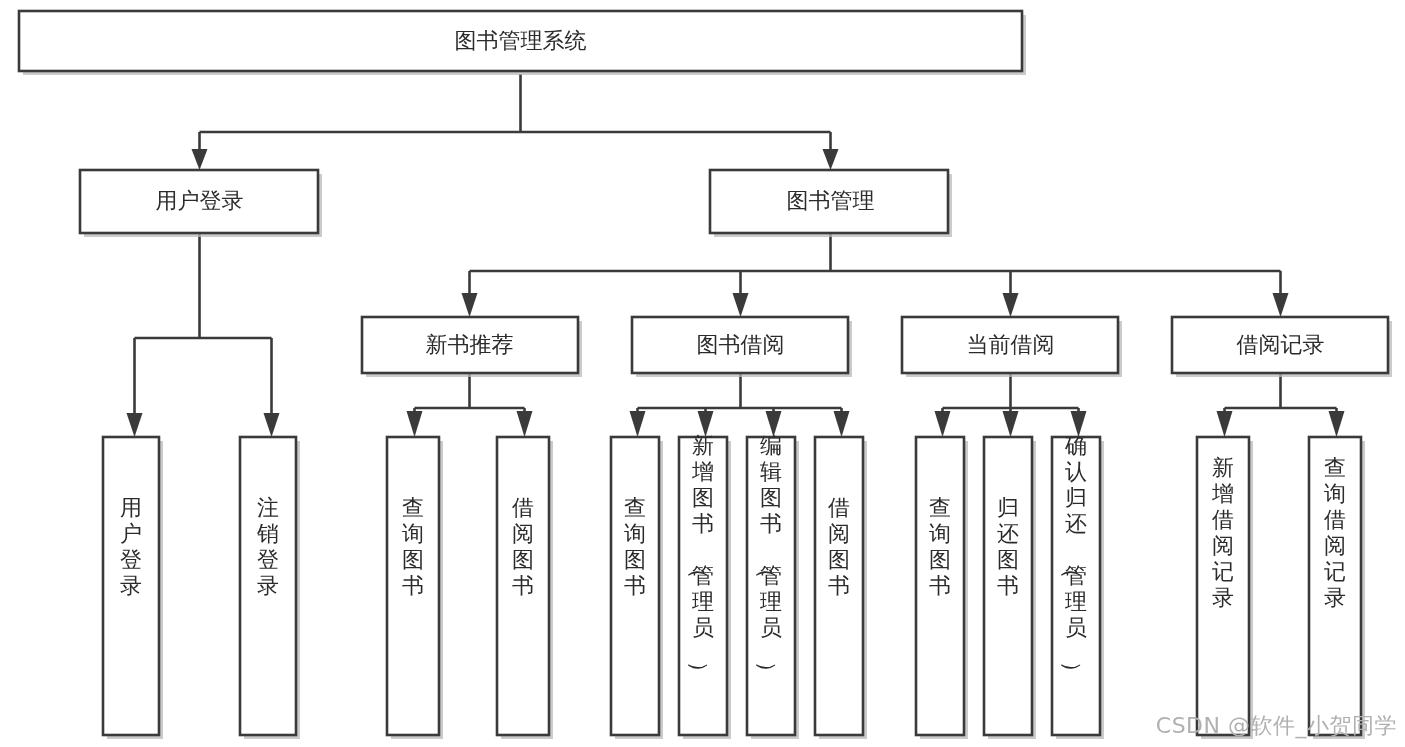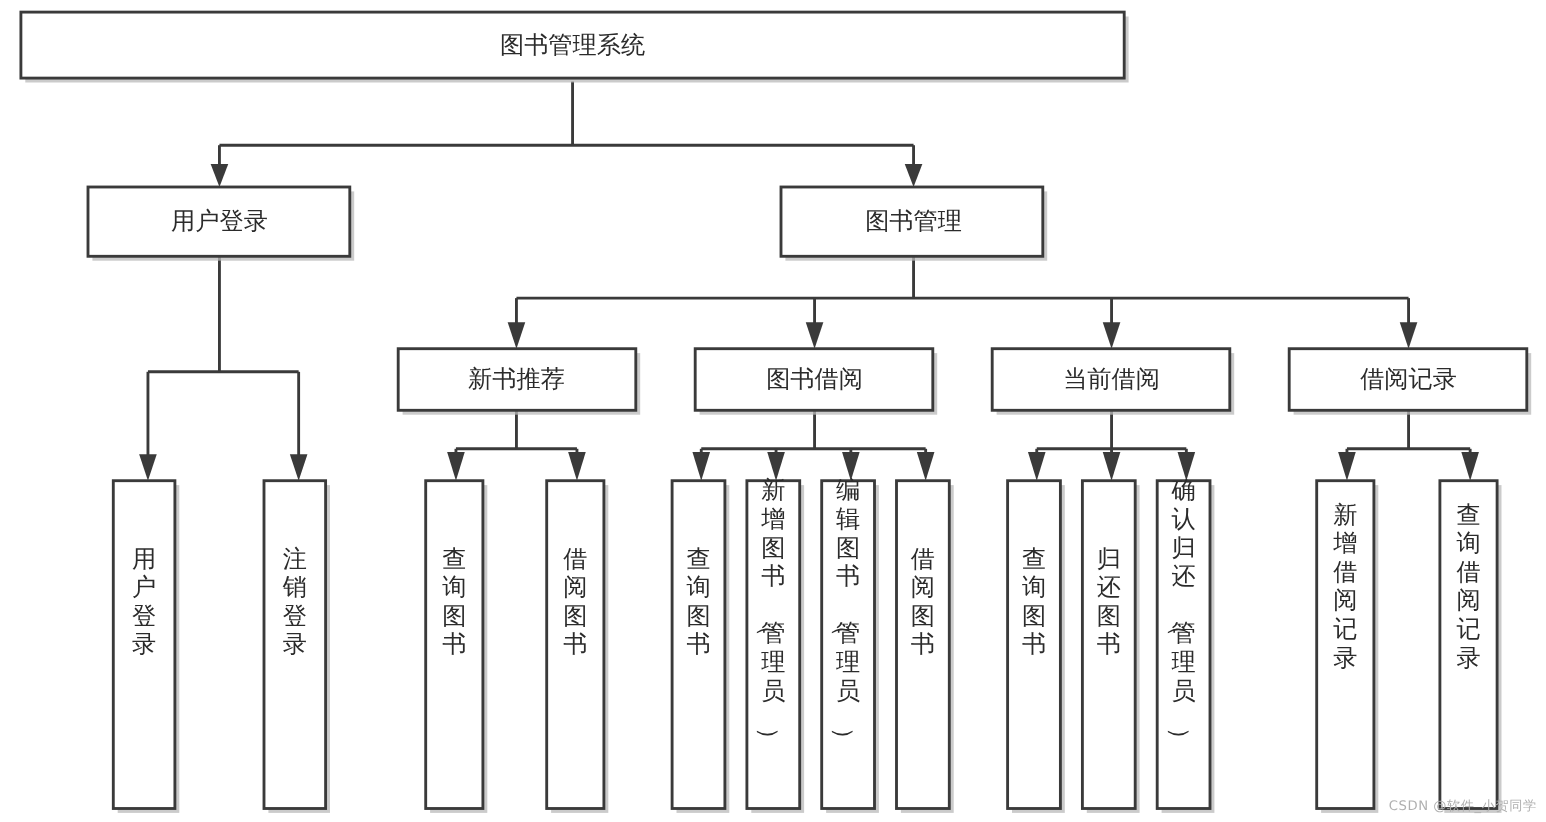--- a/index.html
+++ b/index.html
@@ -58,21 +58,21 @@
     fill: #2b2b2b;
     font-family: "DejaVu Sans", "Liberation Sans", sans-serif;
     font-size: 22px;
     text-anchor: middle;
   }
   .watermark-text {
     position: absolute;
     right: 8px;
     bottom: 6px;
     font-family: "DejaVu Sans", "Liberation Sans", sans-serif;
-    font-size: 12px;
+    font-size: 22px;
     color: #b0b0b0;
     letter-spacing: 0.5px;
     white-space: nowrap;
     user-select: none;
     margin-top: 38px;
   }
 </style>
 </head>
 <body>
 

